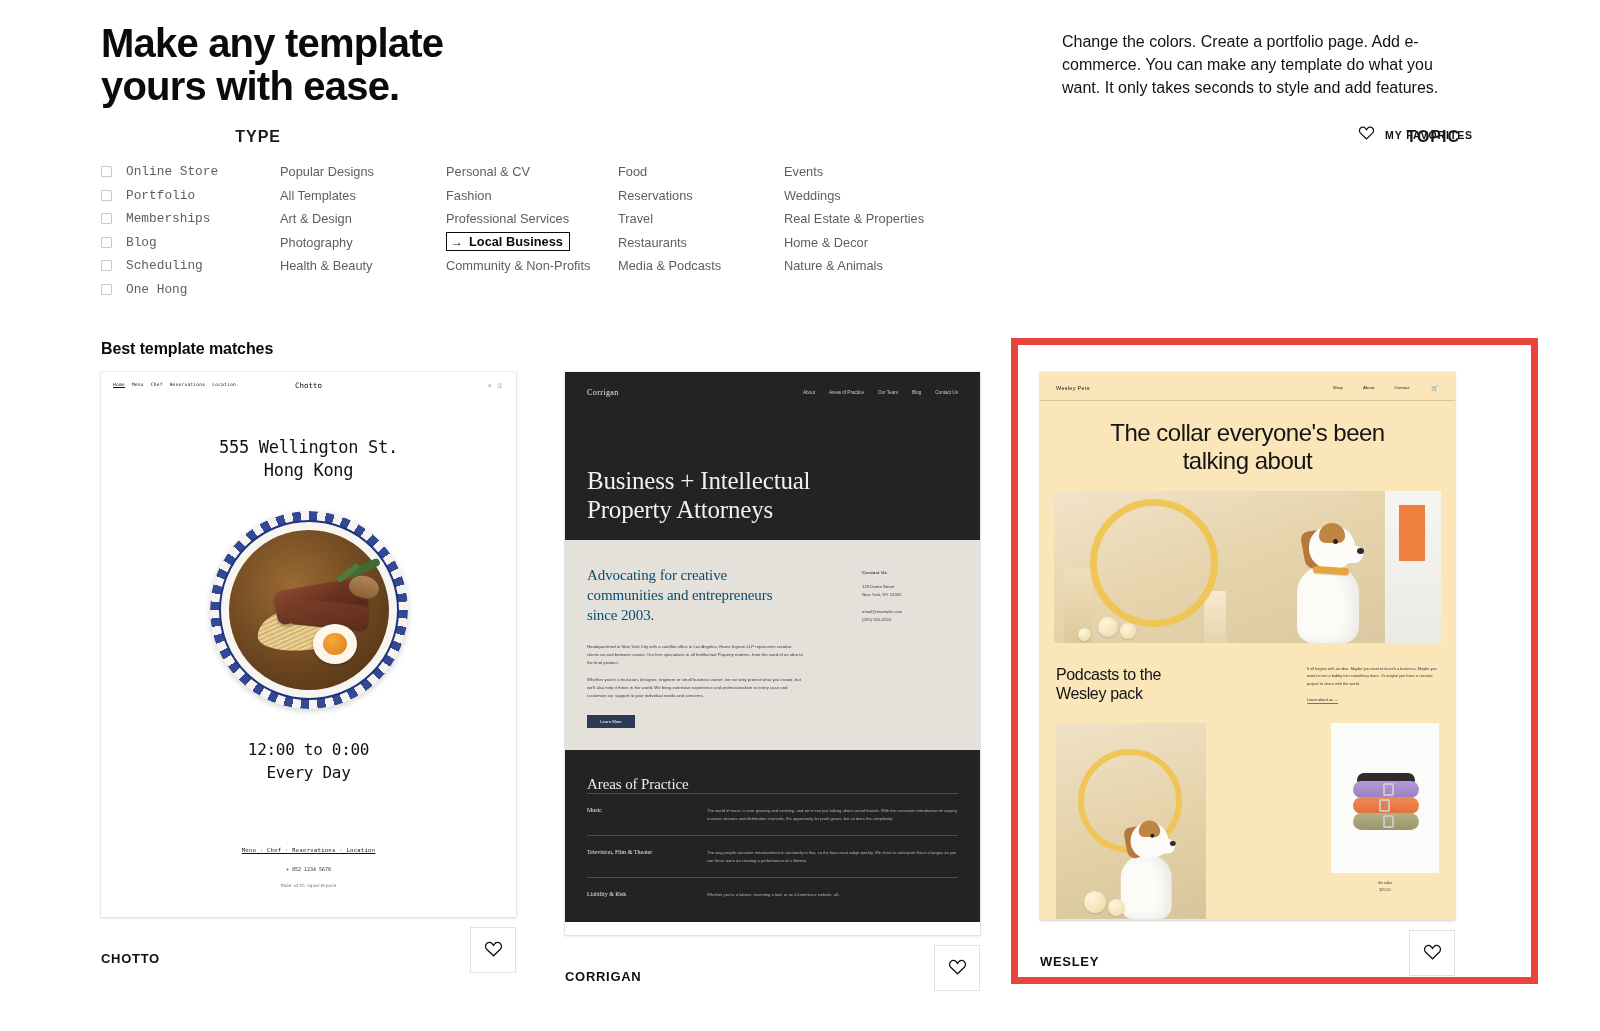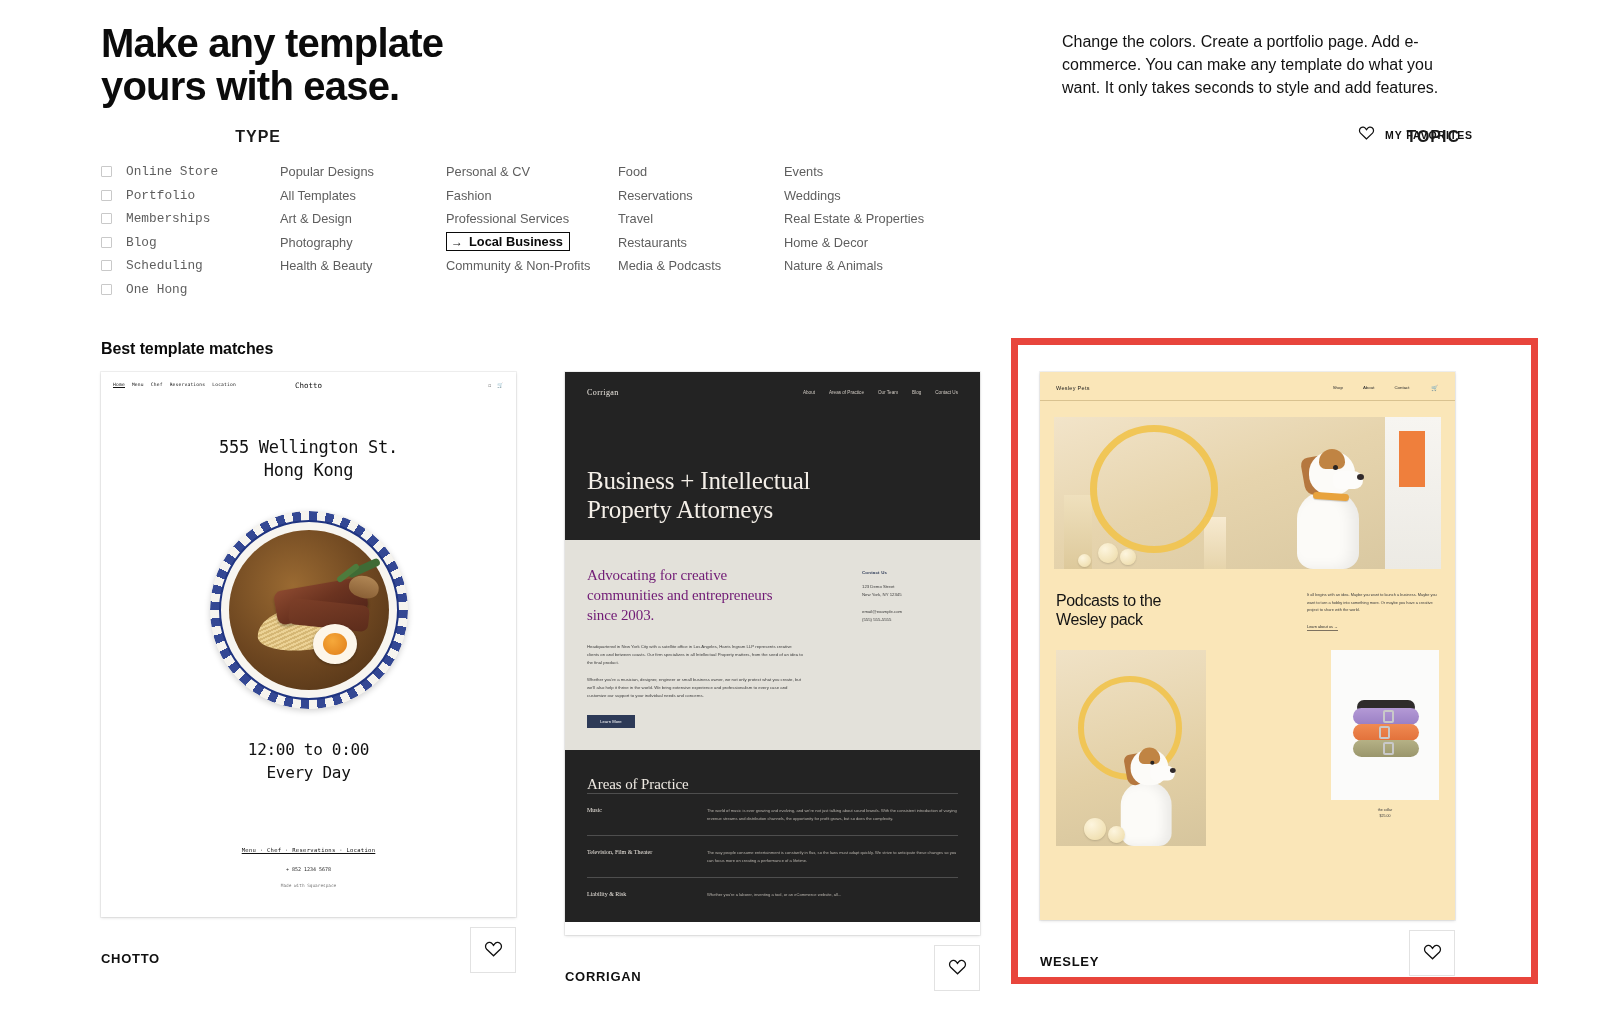--- a/index.html
+++ b/index.html
@@ -197,21 +197,21 @@
   .cg-brand { font-size: 8px; letter-spacing: .4px; }
   .cg-nav { margin-left: auto; display: flex; gap: 14px; font-size: 4.6px;
     font-family: "Liberation Sans", sans-serif; color: #cfc9c2; }
   .cg-h1 {
     position: absolute; left: 22px; bottom: 16px; font-size: 25px;
     line-height: 1.16; white-space: pre-line; letter-spacing: -.2px; color: #f4efe8;
   }
   .cg-mid { background: #e3e1da; padding: 26px 22px 22px 22px; position: relative; min-height: 200px; }
   .cg-h2 {
     font-size: 15px; line-height: 1.32; white-space: pre-line;
-    color: #701a75; width: 215px; letter-spacing: -.1px;
+    color: #0c4a6e; width: 215px; letter-spacing: -.1px;
   }
   .cg-body { margin-top: 18px; width: 218px; font-size: 4.3px; line-height: 1.85;
     font-family: "Liberation Sans", sans-serif; color: #3a3a3a; }
   .cg-body p + p { margin-top: 9px; }
   .cg-btn {
     margin-top: 15px; width: 48px; height: 13px; background: #2d3a57;
     color: #fff; font-size: 4.2px; display: flex; align-items: center;
     justify-content: center; font-family: "Liberation Sans", sans-serif;
   }
   .cg-contact { position: absolute; right: 22px; top: 30px; width: 96px;
@@ -564,20 +564,22 @@
           <div class="ws-top">
             <span class="ws-brand">Wesley Pets</span>
             <span class="ws-nav">
               <span>Shop</span>
               <span>About</span>
               <span>Contact</span>
             </span>
             <span class="ws-cart">🛒</span>
           </div>
 
+          <div class="ws-h1">The collar everyone's been
+talking about</div>
 
           <div class="ws-hero">
             <div class="white-wall"></div>
             <div class="pillar" style="left:10px;bottom:0;width:28px;height:74px;"></div>
             <div class="pillar" style="left:150px;bottom:0;width:22px;height:52px;background:linear-gradient(#f7ead0,#e6d4ab);"></div>
             <div class="orange-blk"></div>
             <div class="hoop"></div>
             <div class="dogA">
               <div class="dog-body"></div>
               <div class="dog-ear"></div>

